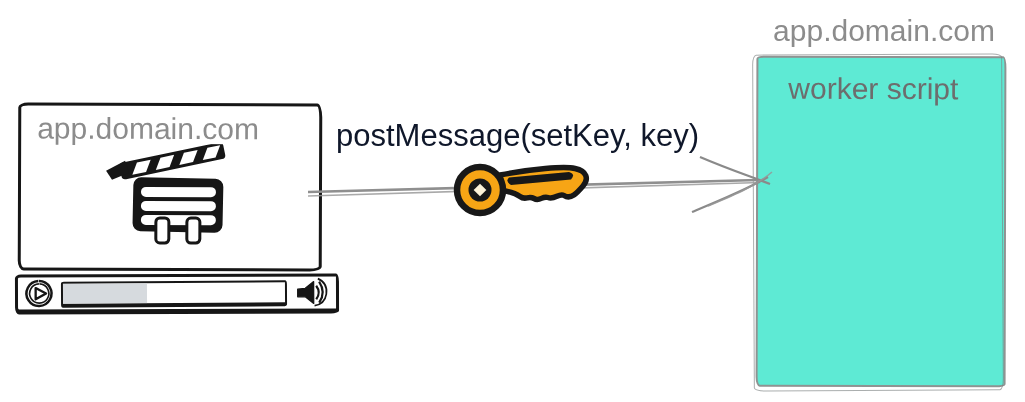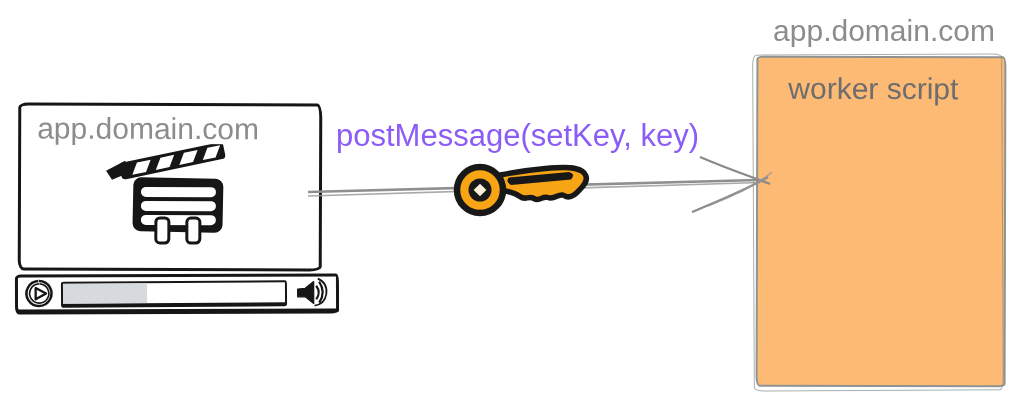--- a/index.html
+++ b/index.html
@@ -27,32 +27,32 @@
   }
   .progress{
     position:relative;flex:1;height:20px;margin-top:1px;
     border:2.5px solid #161616;border-bottom-width:4px;
     border-radius:3px 2px 4px 2px / 2px 4px 2px 3px;
     background:#ffffff;overflow:hidden;transform:rotate(-.15deg);
   }
   .progress-fill{height:100%;background:#d6dade;}
   
   .msg-label{
-    position:absolute;left:336px;top:118px;font-size:31px;color:#8b5cf6;white-space:nowrap;
+    position:absolute;left:336px;top:118px;font-size:31px;color:#0f172a;white-space:nowrap;
   }
   .arrow{position:absolute;left:306px;top:148px;z-index:1;}
   .key{position:absolute;left:452px;top:153px;z-index:2;}
   
   .worker-origin{
     position:absolute;left:763px;top:14px;width:242px;font-size:30px;color:#8c8c8c;
     text-align:center;white-space:nowrap;
   }
   .worker-box{
     position:absolute;left:756px;top:56px;width:246px;height:327px;
-    background:#fdba74;border:2px solid #8f9392;
+    background:#5eead4;border:2px solid #8f9392;
     border-radius:8px 3px 10px 4px / 3px 12px 3px 10px;
     transform:rotate(.15deg);
   }
   .worker-box::before{
     content:"";position:absolute;left:-5px;top:-4px;right:1px;bottom:-6px;
     border:1.5px solid rgba(125,130,130,.65);
     border-radius:4px 10px 4px 12px / 10px 4px 12px 4px;
     transform:rotate(-.45deg);pointer-events:none;
   }
   .worker-title{margin:14px 0 0 30px;font-size:30px;color:#6d6d6d;white-space:nowrap;}

